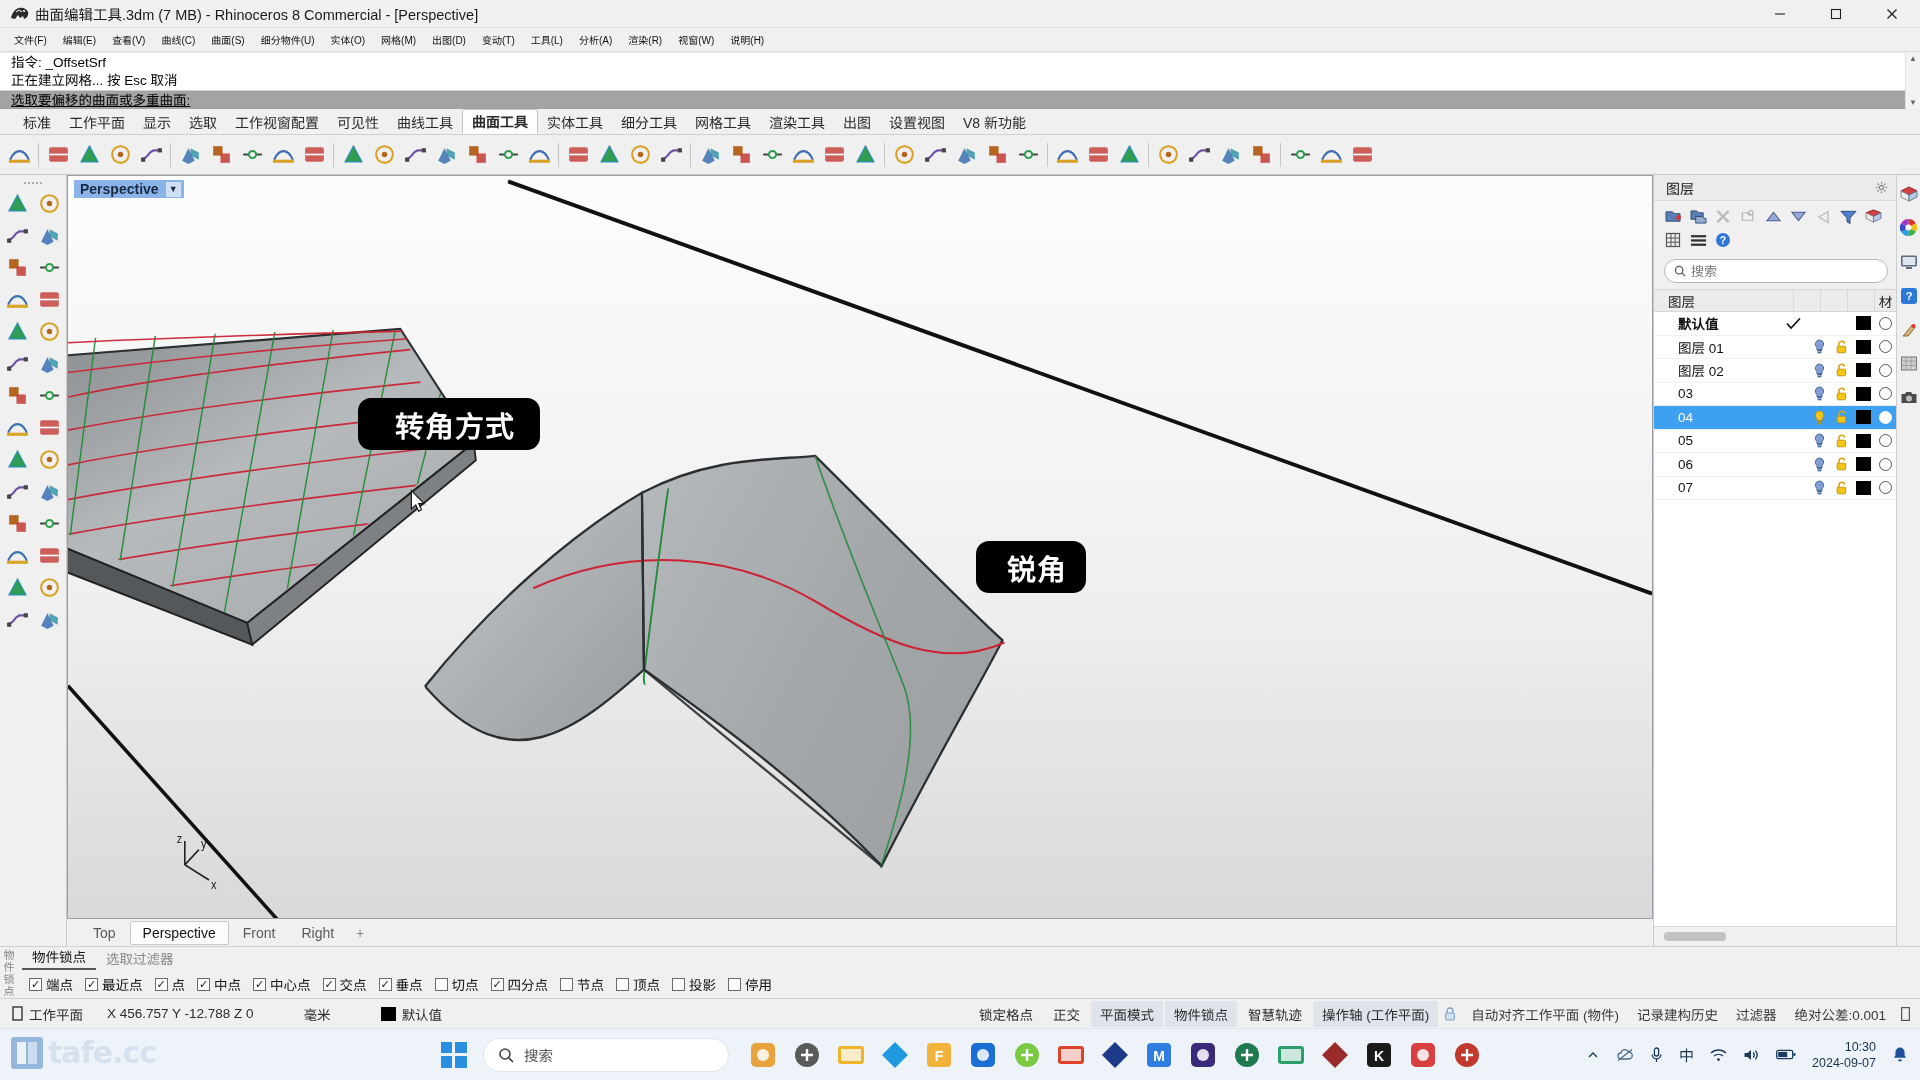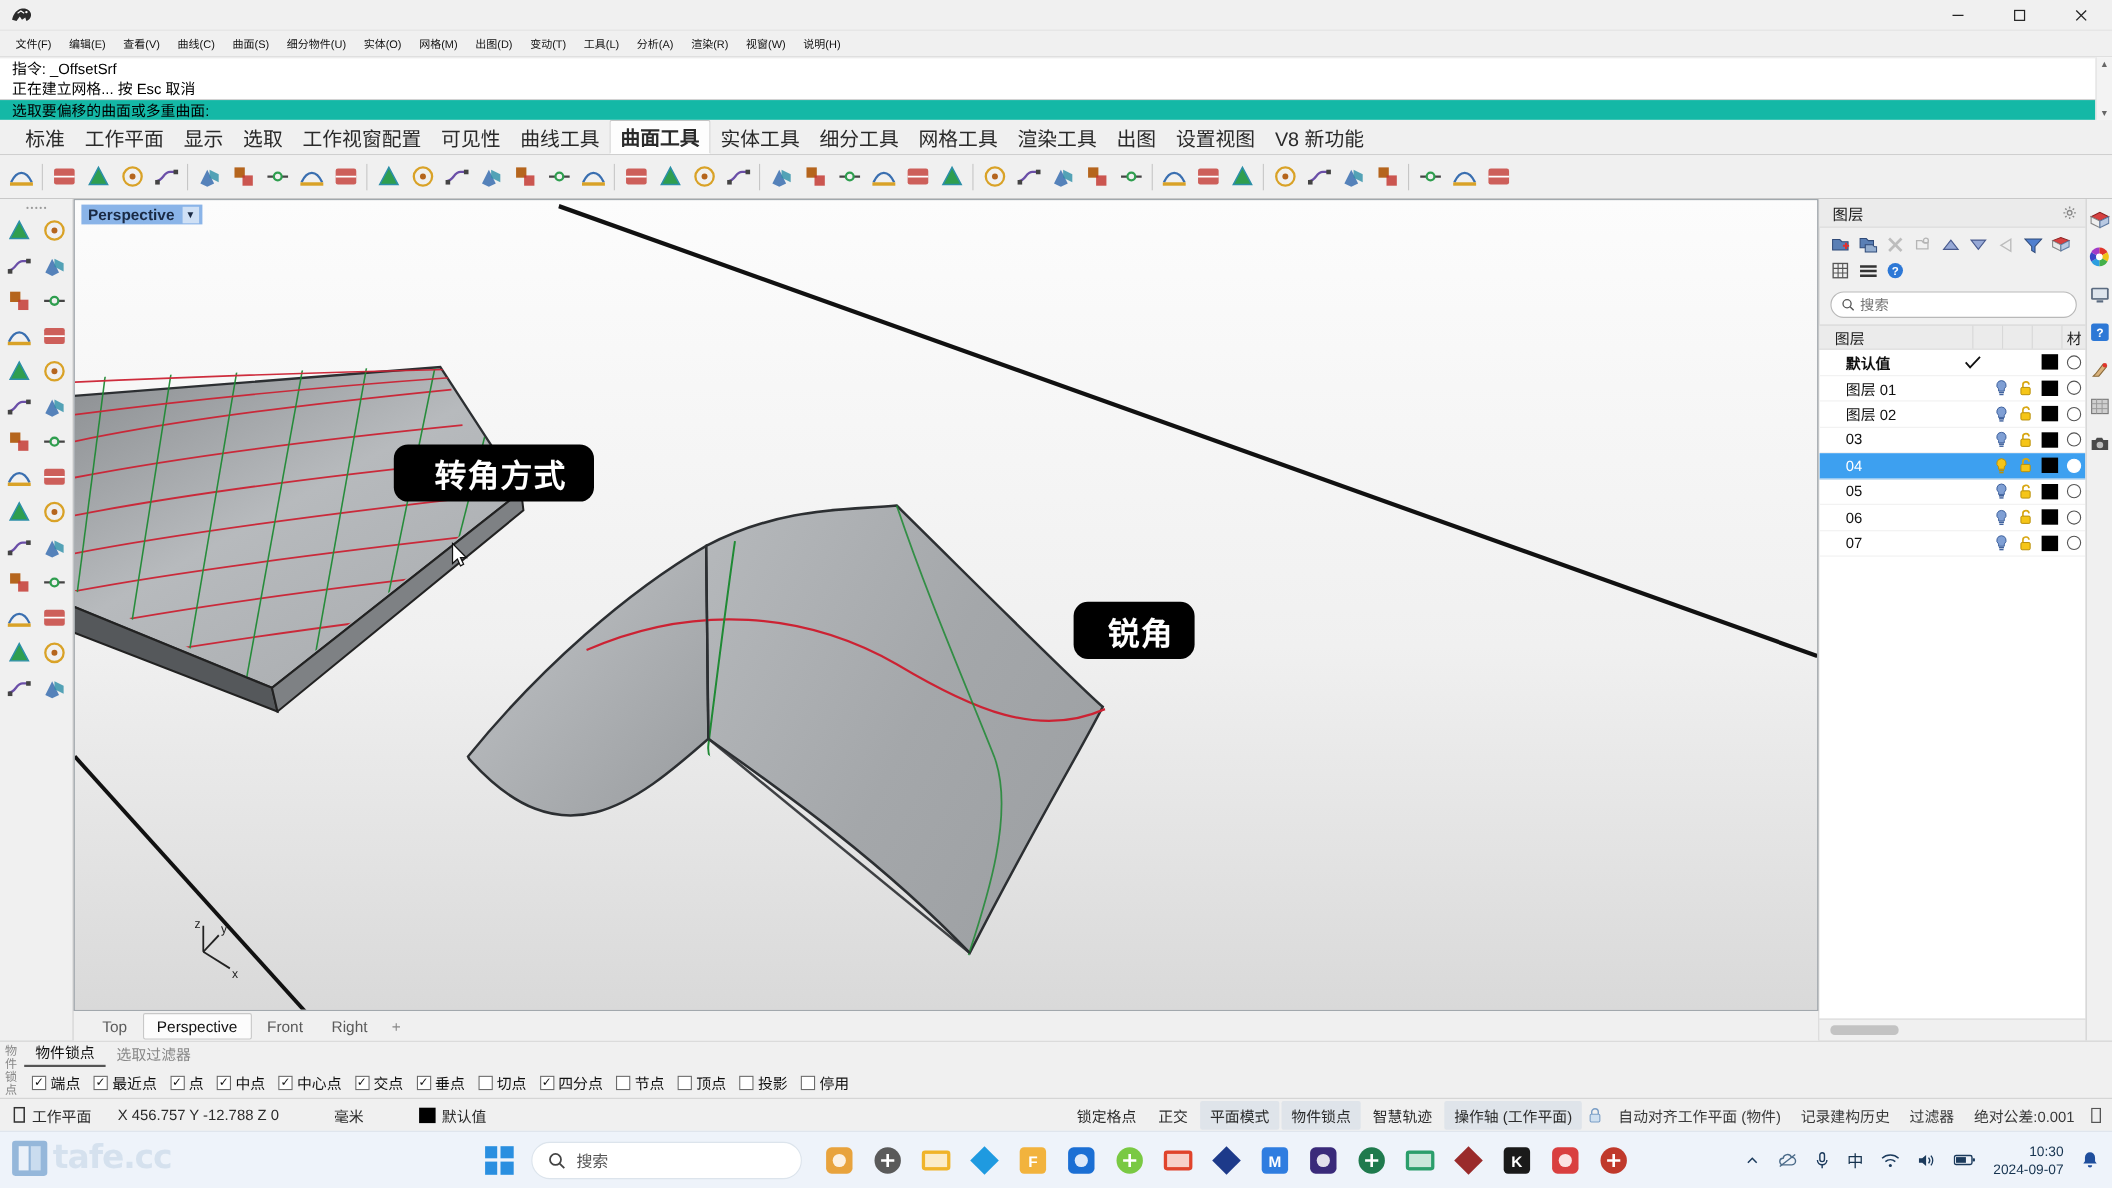--- a/index.html
+++ b/index.html
@@ -29,25 +29,25 @@
     height: 23px; flex: 0 0 23px; background: #f0f0f0; display: flex;
     align-items: center; padding-left: 6px; font-size: 10px; color: #111;
   }
   .menu-item { padding: 2px 8px; white-space: nowrap; cursor: default; }
 
   
   .cmdarea { flex: 0 0 58px; background:#fff; border-top: 1px solid #dcdcdc; display:flex; }
   .cmdlines { flex:1; display:flex; flex-direction:column; }
   .cmdline { height: 19px; line-height:19px; font-size: 13.5px; color:#000; padding-left: 11px; background:#fff; }
   .cmdline.prompt { border-top: 1px solid #e8e8e8; }
-  .cmdline.status-prompt { background:#14b8a6; border-top:1px solid #d2d2d2; }
+  .cmdline.status-prompt { background:#a3a3a3; border-top:1px solid #d2d2d2;text-decoration:underline; }
   .cmd-scroll { width: 15px; background: #f3f3f3; border-left: 1px solid #e0e0e0; display:flex; flex-direction:column; justify-content:space-between; align-items:center; font-size:8px; color:#666; }
 
   
-  .tbtabs { flex: 0 0 20px; background:#f0f0f0; display:flex; align-items:flex-end; padding-left:14px; font-size:18px; color:#2a2a2a; border-bottom:1px solid #cfcfcf;}
+  .tbtabs { flex: 0 0 20px; background:#f0f0f0; display:flex; align-items:flex-end; padding-left:14px; font-size:14px; color:#2a2a2a; border-bottom:1px solid #cfcfcf;}
   .tbtab { padding: 1px 9px 2px 9px; white-space:nowrap; cursor:default; }
   .tbtab.active { background:#fdfdfd; border:1px solid #c4c4c4; border-bottom:1px solid #fdfdfd; border-radius:2px 2px 0 0; font-weight:600; }
 
   
   .icontoolbar { flex: 0 0 40px; background:#f0f0f0; display:flex; align-items:center; padding-left:4px; gap:1px; border-bottom:1px solid #c8c8c8; overflow:hidden; }
   .tool-ic { width: 30px; height:30px; display:flex; align-items:center; justify-content:center; border-radius:2px; flex:0 0 30px;}
   .tool-sep { width:1px; height:24px; background:#c6c6c6; margin:0 3px; flex:0 0 1px; }
 
   
   .mainrow { flex: 1 1 auto; display:flex; min-height:0; background:#eceff1; }
@@ -142,20 +142,21 @@
 <div id="app">
 
   <div class="titlebar">
     <div class="tb-icon">
       <svg width="20" height="18" viewBox="0 0 20 18">
         <path d="M1 13 C2 8 5 4 9 3 C13 2 17 4 18 7 C19 10 17 13 14 14 L13 11 L10 13 L8 10 L5 14 Z" fill="#2b2b2b"></path>
         <path d="M6 7 L9 5 L12 7" stroke="#fff" stroke-width="1" fill="none"></path>
         <circle cx="14" cy="6" r="1.1" fill="#fff"></circle>
       </svg>
     </div>
+    <div class="tb-title">曲面编辑工具.3dm (7 MB) - Rhinoceros 8 Commercial - [Perspective]</div>
     <div class="tb-spacer"></div>
     <div class="tb-btns">
       <div class="tb-btn">
         <svg width="12" height="12" viewBox="0 0 12 12">
             <line x1="1" y1="6" x2="11" y2="6" stroke="#222" stroke-width="1.1"></line>
           </svg>
       </div>
       <div class="tb-btn">
         <svg width="12" height="12" viewBox="0 0 12 12">
             <rect x="1.5" y="1.5" width="9" height="9" fill="none" stroke="#222" stroke-width="1.1"></rect>

